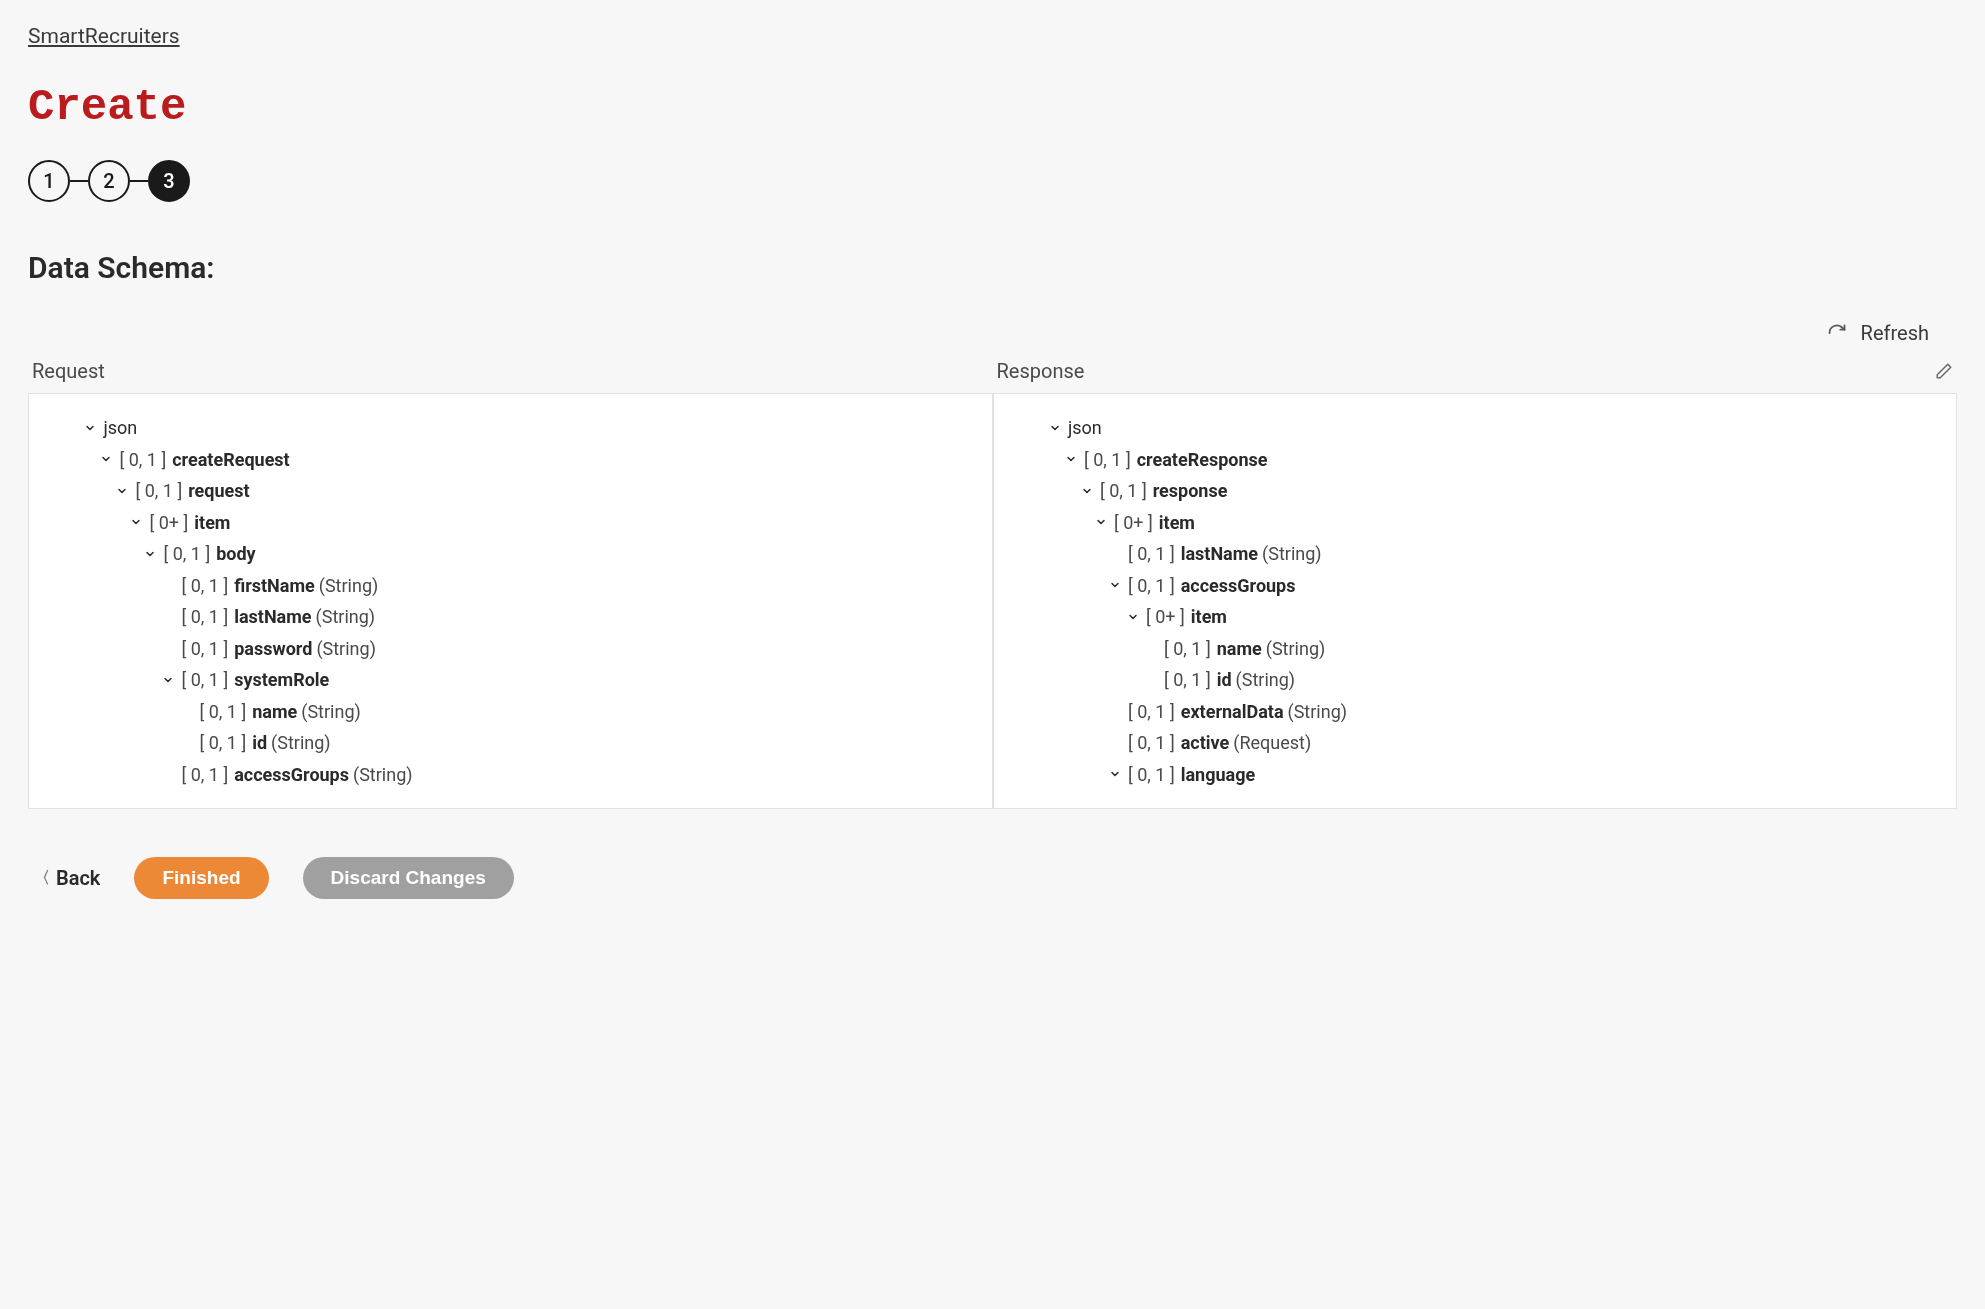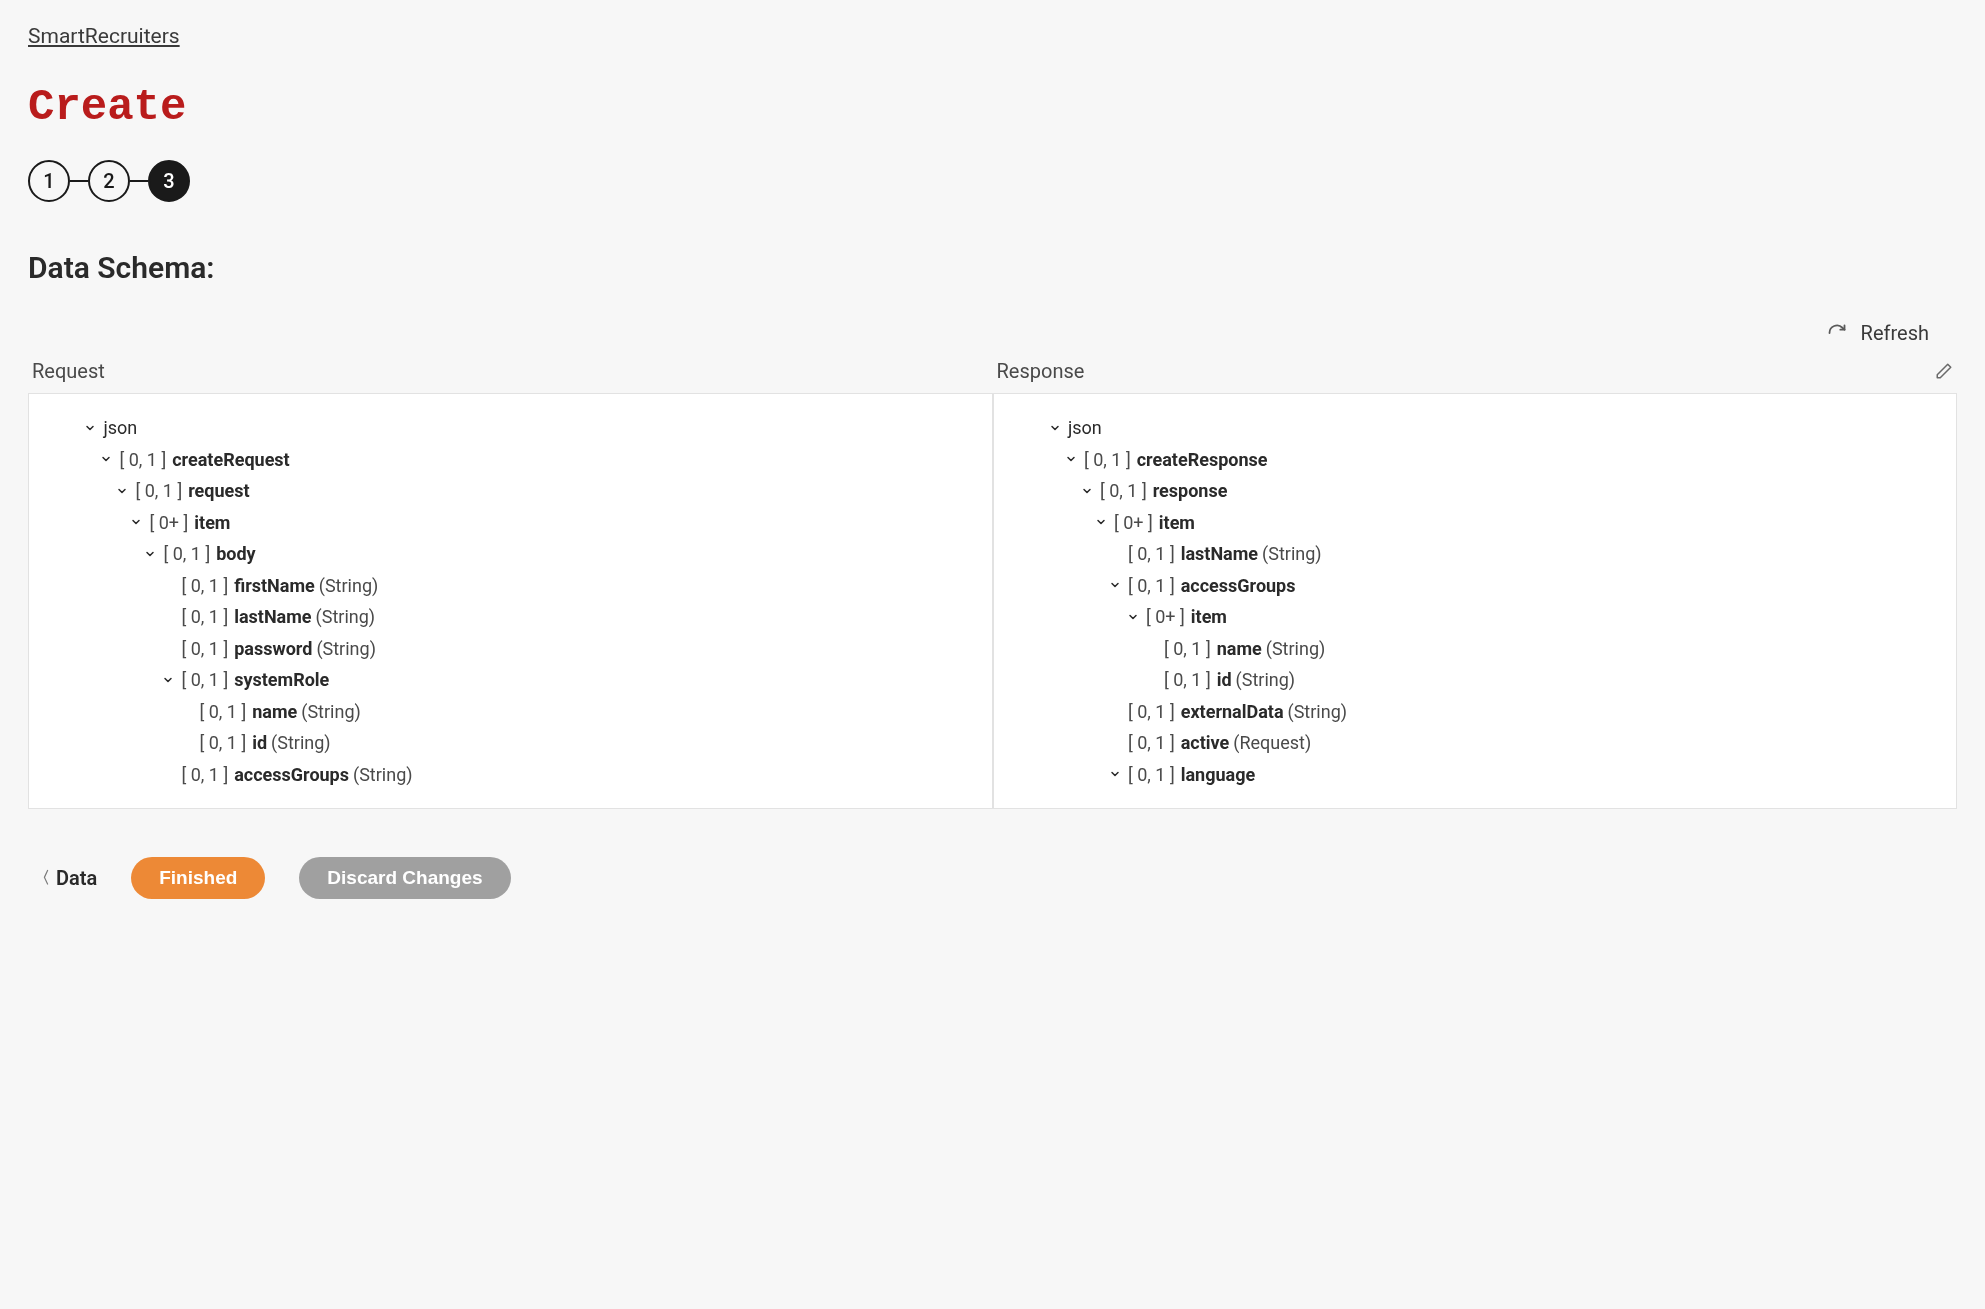--- a/index.html
+++ b/index.html
@@ -266,20 +266,20 @@
               <polyline points="6 9 12 15 18 9"></polyline>
             </svg>
           </span>&nbsp;<span class="card">[ 0, 1 ]</span> <span class="bold">language</span></div>
       </div>
   </div>
 </div>
 
 <div class="footer">
   <div class="back-link">
     <span class="chev-left">〈</span>
-    <span>Data</span>
+    <span>Back</span>
   </div>
   <button class="btn btn-primary">Finished</button>
   <button class="btn btn-secondary">Discard Changes</button>
 </div>
 
 
 
 
 </body></html>

